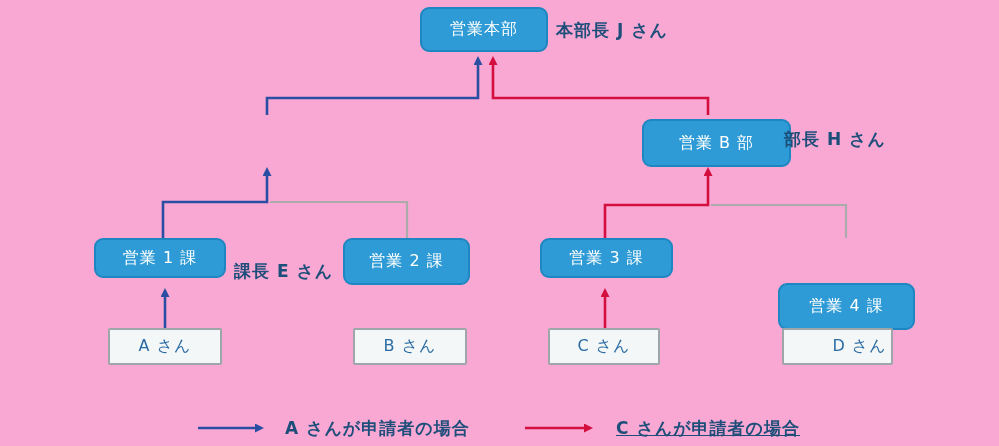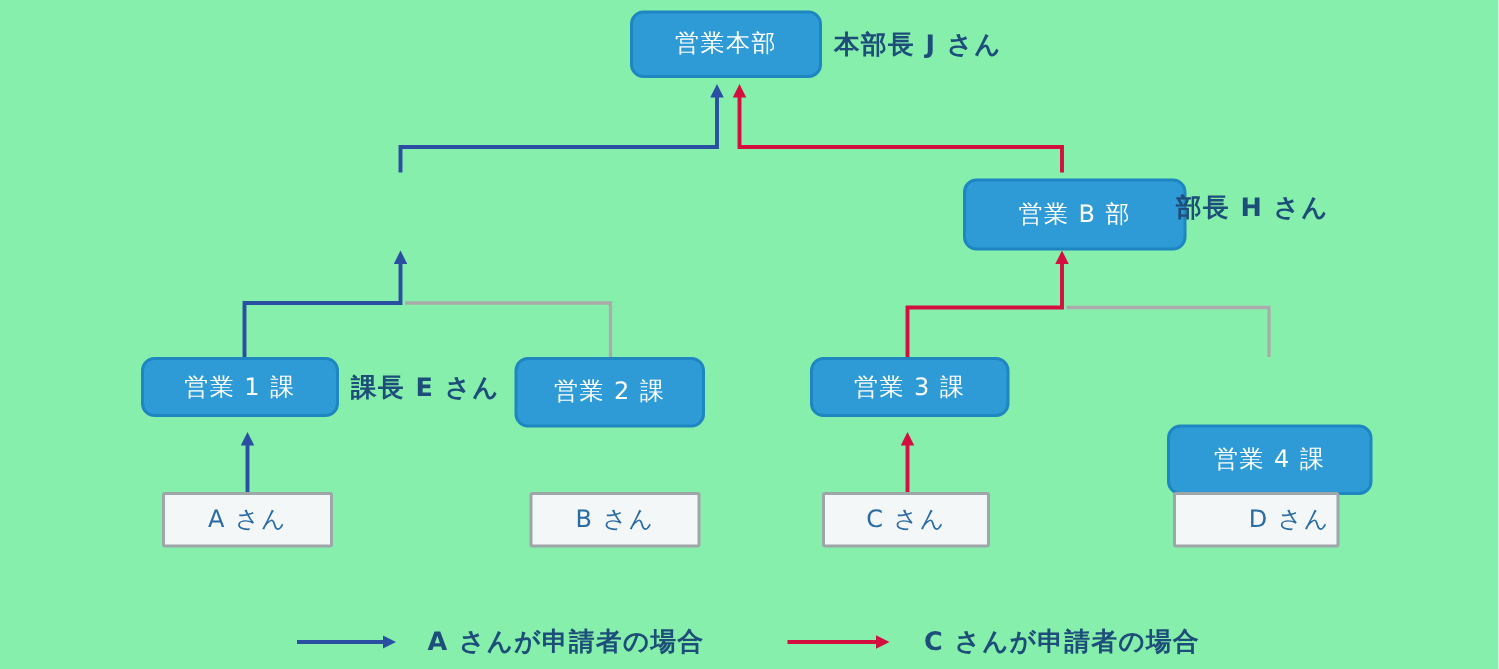--- a/index.html
+++ b/index.html
@@ -1,17 +1,17 @@
 <!DOCTYPE html>
 <html style="--box-fill: #2E9BD6; --box-border: #1E86C0; --box-text: #FFFFFF; --label-text: #1D4E79; --person-fill: #F3F7F8; --person-border: #9FA6AA; --person-text: #2A6BA3; --flow-a: #2A4FA2; --flow-c: #D40E3E; --reporting-line: #ABABAB;"><head>
 <meta charset="utf-8">
 <style>
   html,body { margin:0; padding:0; background:#fff; }
   .stage {
-    position:relative; width:999px; height:446px; background:#86efac;
+    position:relative; width:999px; height:446px; background:#f9a8d4;
     font-family:"DejaVu Sans","Liberation Sans",sans-serif; overflow:hidden;
   }
   .wires { position:absolute; left:0; top:0; }
   .wire-a { stroke:var(--flow-a); stroke-width:2.6; fill:none; }
   .wire-c { stroke:var(--flow-c); stroke-width:2.6; fill:none; }
   .wire-gray { stroke:var(--reporting-line); stroke-width:2.2; fill:none; }
   .mk-a { fill:var(--flow-a); }
   .mk-c { fill:var(--flow-c); }
   .dept {
     position:absolute; background:var(--box-fill); border:2px solid var(--box-border);
@@ -65,29 +65,29 @@
   </svg>
 
   <div class="dept" style="left:420px; top:7px; width:128px; height:45px;">営業本部</div>
   <div class="side-label" style="left:556px; top:19px;">本部長 J さん</div>
 
 
   <div class="dept" style="left:642px; top:119px; width:149px; height:48px;text-align:right;">営業 B 部</div>
   <div class="side-label" style="left:784px; top:128px;">部長 H さん</div>
 
   <div class="dept" style="left:94px; top:238px; width:132px; height:40px;">営業 1 課</div>
-  <div class="side-label" style="left:234px; top:248px;text-align:right;">課長 E さん</div>
+  <div class="side-label" style="left:234px; top:260px;text-align:right;">課長 E さん</div>
 
   <div class="dept" style="left:343px; top:238px; width:127px; height:47px;">営業 2 課</div>
 
   <div class="dept" style="left:540px; top:238px; width:133px; height:40px;">営業 3 課</div>
 
   <div class="dept" style="left:778px; top:238px; width:137px; height:47px;margin-top:45px;">営業 4 課</div>
 
   <div class="person" style="left:108px; top:328px; width:114px; height:37px;">A さん</div>
   <div class="person" style="left:353px; top:328px; width:114px; height:37px;">B さん</div>
   <div class="person" style="left:548px; top:328px; width:112px; height:37px;">C さん</div>
   <div class="person" style="left:782px; top:328px; width:111px; height:37px;padding-left:44px;">D さん</div>
 
   <div class="legend-label" style="left:285px; top:417px;">A さんが申請者の場合</div>
-  <div class="legend-label" style="left:616px; top:417px;">C さんが申請者の場合</div>
+  <div class="legend-label" style="left:616px; top:417px;text-decoration:underline;">C さんが申請者の場合</div>
 
 </div>
 
 </body></html>

